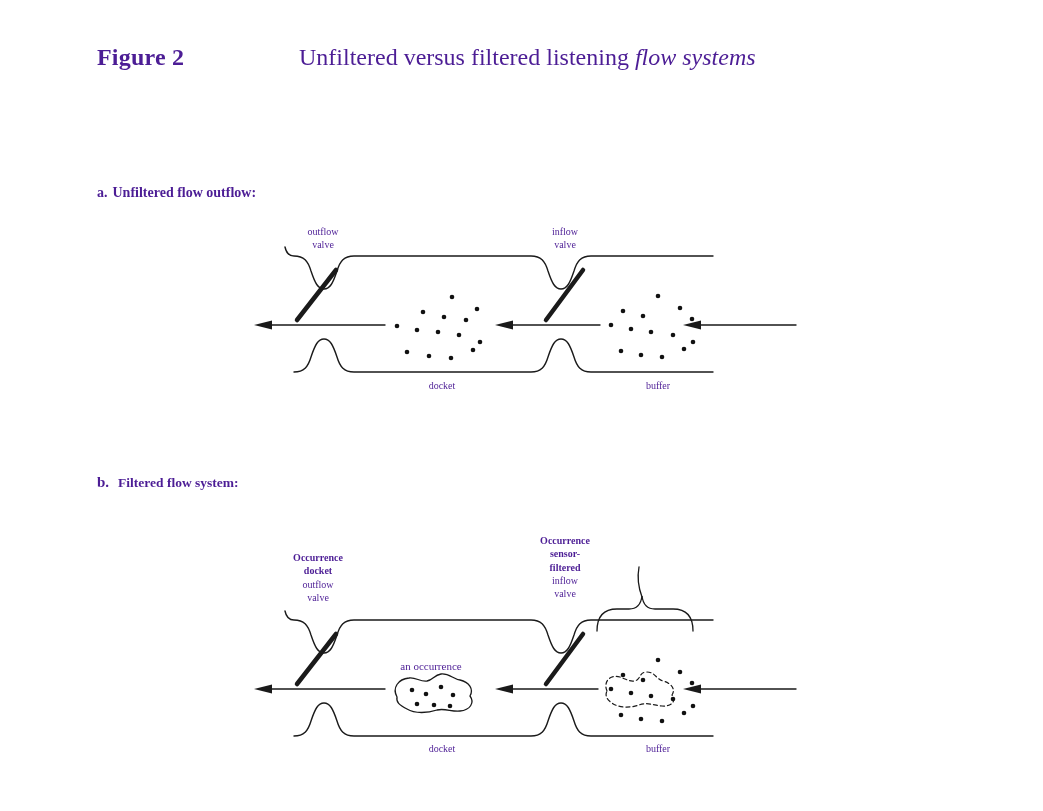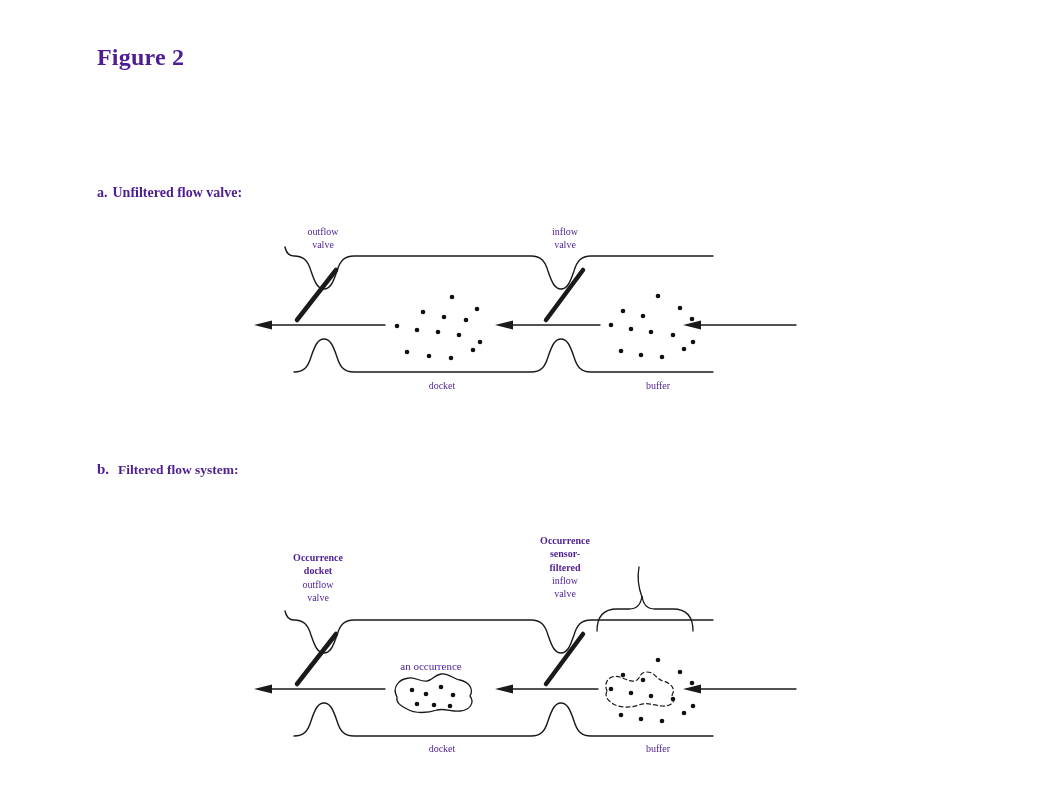--- a/index.html
+++ b/index.html
@@ -47,25 +47,29 @@
   .bold { font-weight: bold; }
   .small { font-size: 11px; }
   svg.diagram { position: absolute; left: 0; top: 0; }
 </style>
 </head>
 <body>
 
 <div class="page">
 
   <div class="fig-title">Figure 2</div>
+  <div class="fig-cap">
+    <span>Unfiltered versus filtered listening</span>
+    <span class="it">flow systems</span>
+  </div>
 
   <div class="sec-heading" style="left:57px; top:185px;">
-    <span class="pfx-a">a.</span><span>Unfiltered flow valve:</span>
+    <span class="pfx-a">a.</span><span>Unfiltered flow outflow:</span>
   </div>
-  <div class="sec-heading" style="left:57px; top:461px;">
+  <div class="sec-heading" style="left:57px; top:474px;">
     <span class="pfx-b">b.</span><span class="hb">Filtered flow system:</span>
   </div>
 
   <svg class="diagram" width="1043" height="811" viewBox="0 0 1043 811">
 
     <g stroke="#1a1a1a" stroke-width="1.4" fill="none" stroke-linecap="round">
       <path d="M 673 256 L 551 256 C 541 256 537 261 534 271 C 530 283 527 289 521 289 C 515 289 512 283 508 271 C 505 261 501 256 491 256 L 314 256 C 304 256 300 261 297 271 C 293 283 290 289 284 289 C 278 289 275 283 271 271 C 268 261 264 256 254 256 C 249 256 246 252 245 247"></path>
       <path d="M 673 372 L 551 372 C 541 372 537 367 534 357 C 530 345 527 339 521 339 C 515 339 512 345 508 357 C 505 367 501 372 491 372 L 314 372 C 304 372 300 367 297 357 C 293 345 290 339 284 339 C 278 339 275 345 271 357 C 268 367 264 372 254 372"></path>
       <line x1="257" y1="320" x2="296" y2="270" stroke-width="4.5"></line>
       <line x1="506" y1="320" x2="543" y2="270" stroke-width="4.5"></line>

